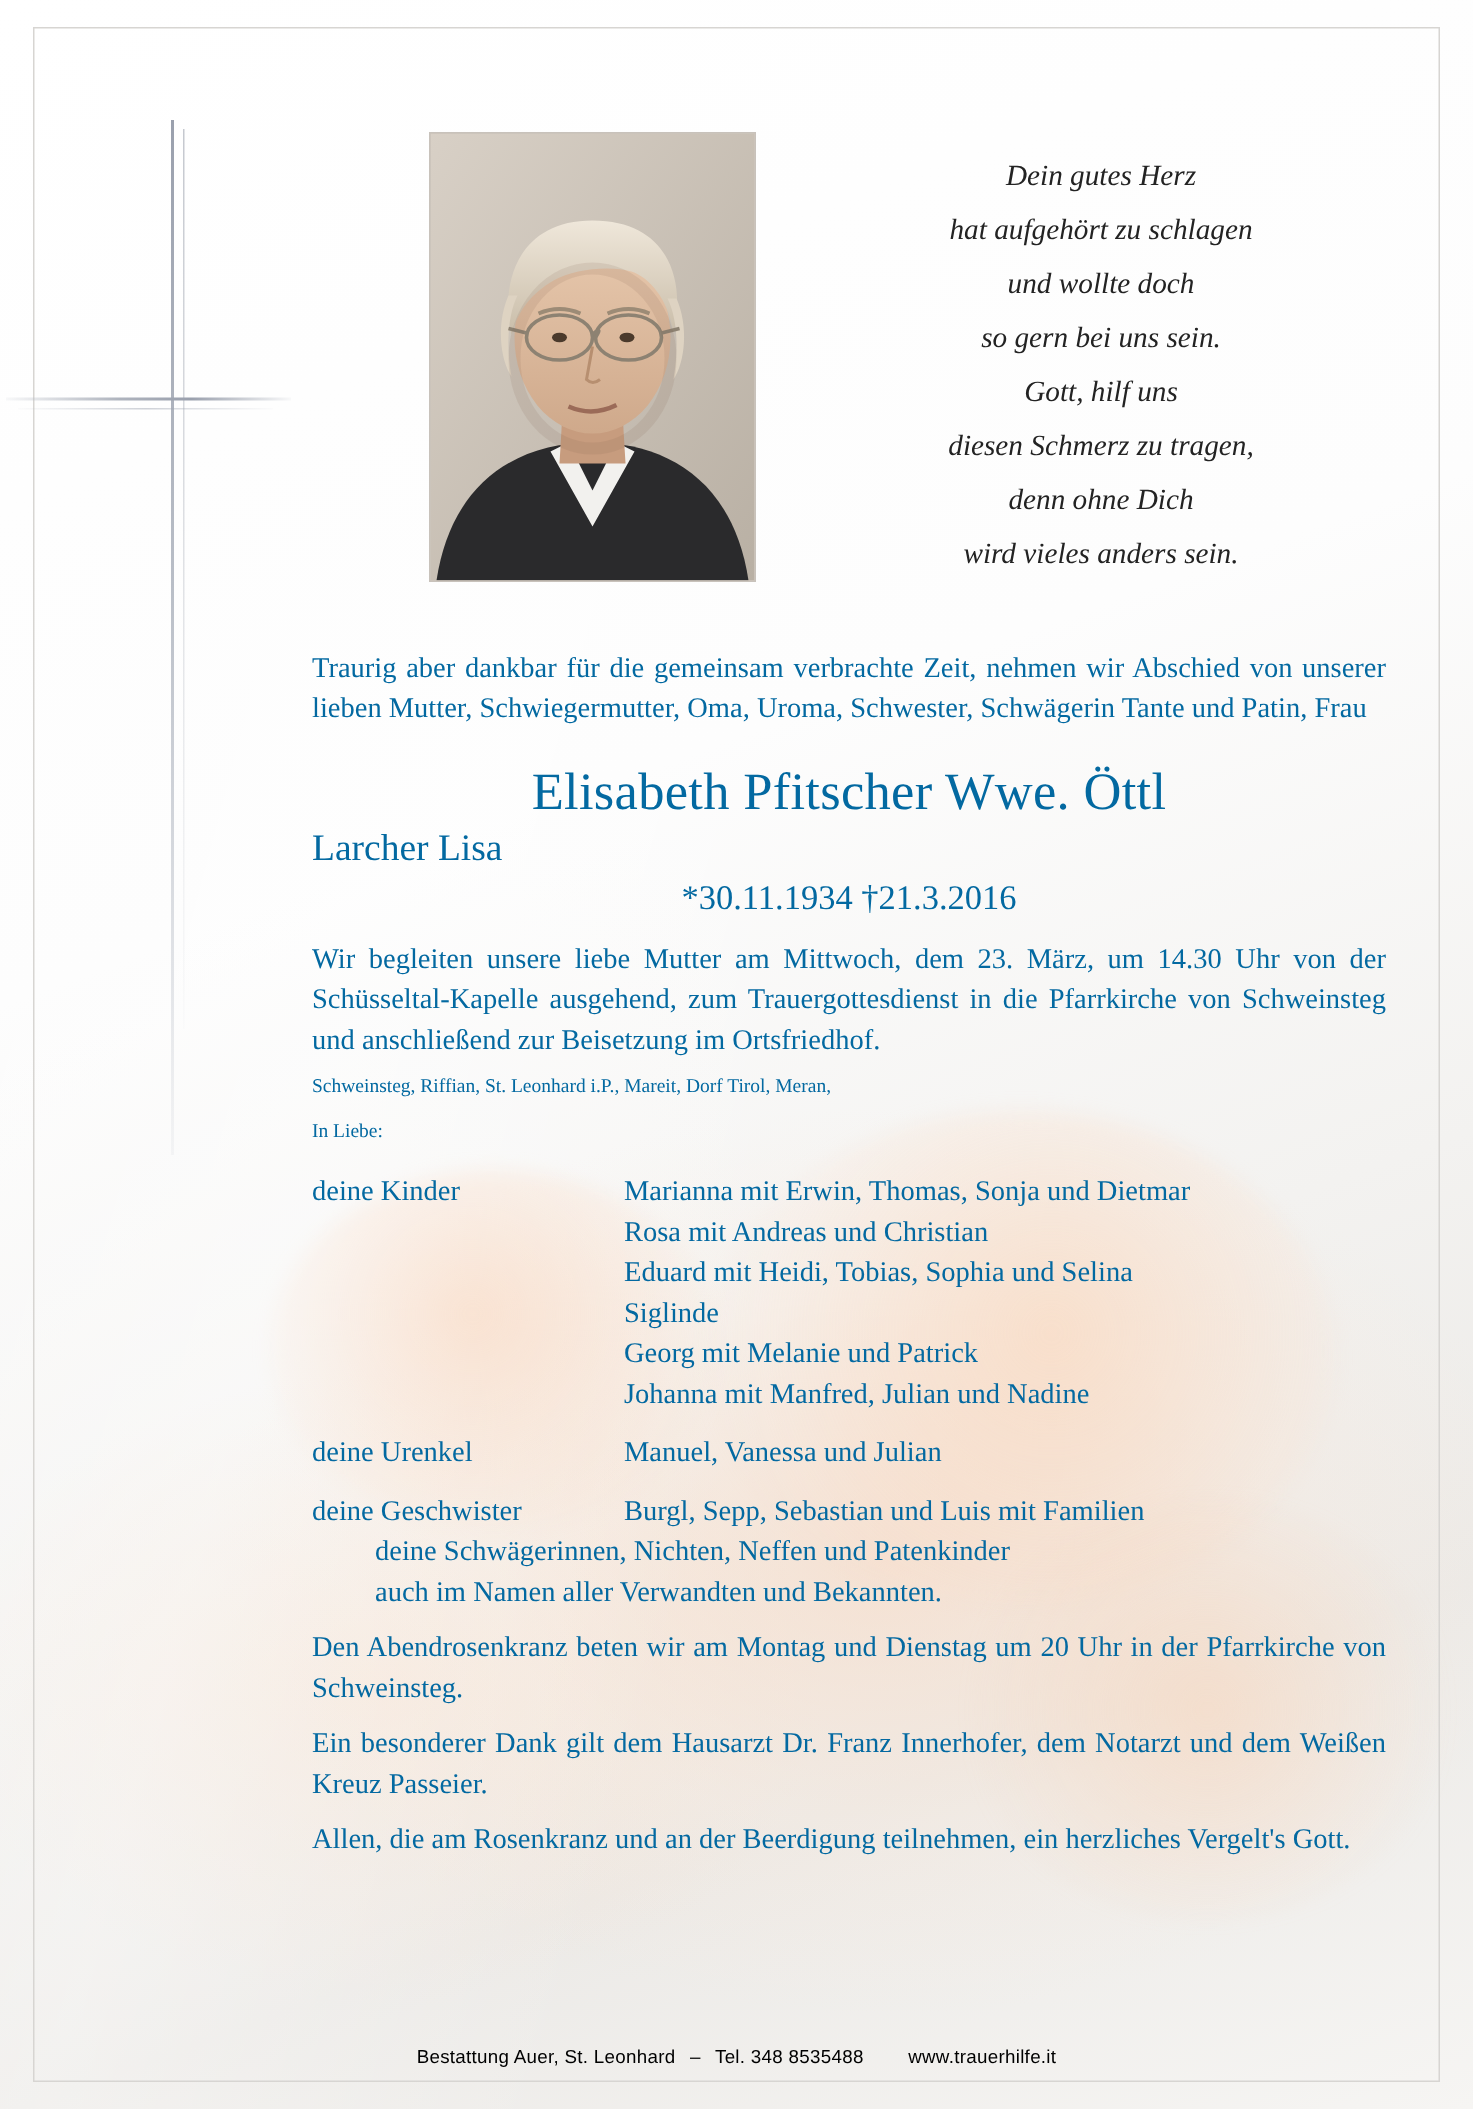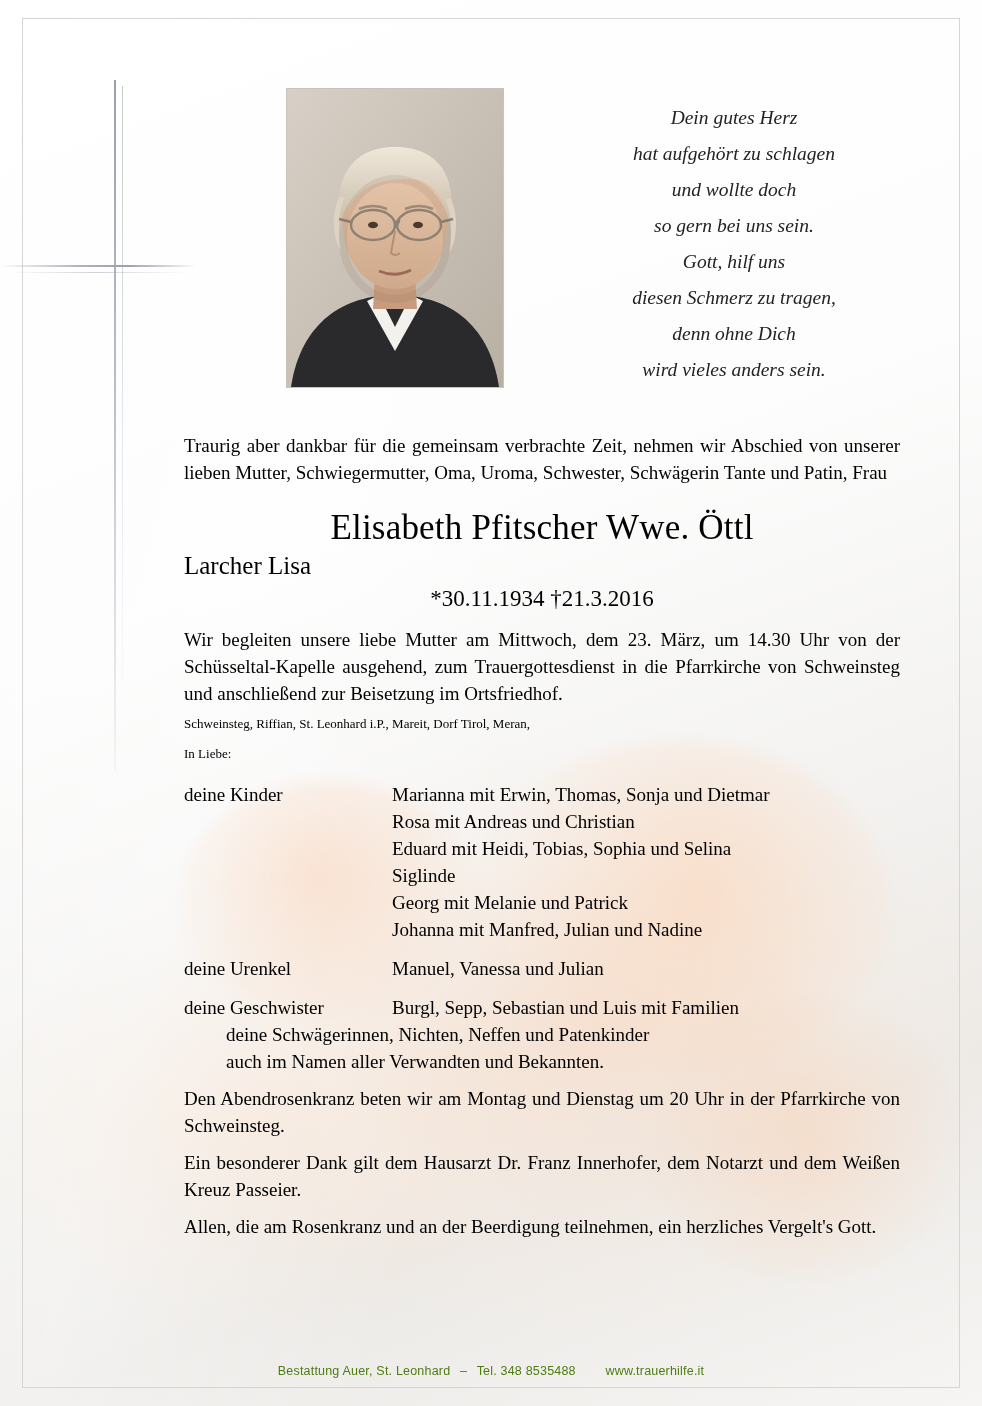--- a/index.html
+++ b/index.html
@@ -96,24 +96,24 @@
     width: 388px;
     text-align: center;
     font-style: italic;
     font-size: 19.5px;
     line-height: 36px;
     color: #232323;
   }
   
   .content {
     position: absolute;
-    left: 184px;
+    left: 208px;
     top: 432px;
     width: 716px;
-    color: #000000;
+    color: #0369a1;
   }
   p { margin: 0; }
   .intro {
     font-size: 19px;
     line-height: 27px;
     text-align: justify;
   }
   .name {
     text-align: center;
     font-size: 35px;
@@ -160,21 +160,21 @@
   .fam-values div { line-height: 27px; }
   .fam-extra { line-height: 27px; margin-left: 42px; }
   .footer {
     position: absolute;
     left: 0;
     right: 0;
     bottom: 28px;
     text-align: center;
     font-family: "Liberation Sans", sans-serif;
     font-size: 12.5px;
-    color: #4d7c0f;
+    color: #000000;
     letter-spacing: 0.2px;
   }
   .footer .sep { margin: 0 6px; }
   .footer .url { margin-left: 26px; }
 </style>
 </head>
 <body>
 
 <div class="page">
   <div class="paper-bg"></div>

